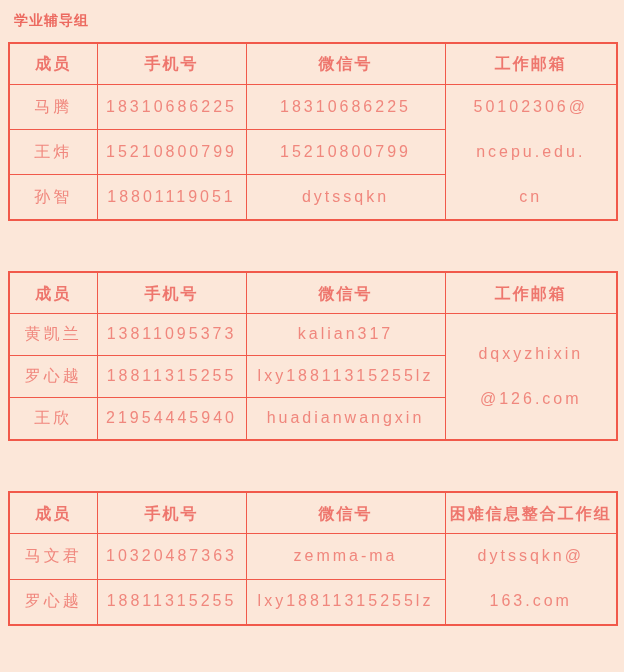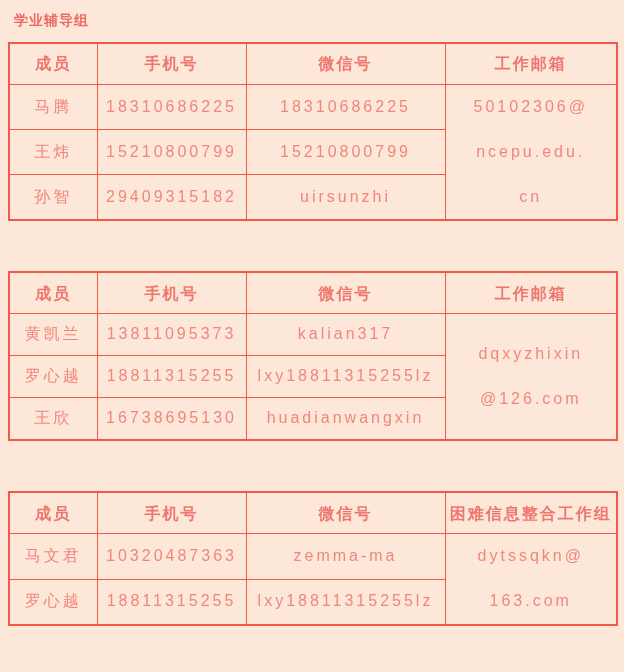--- a/index.html
+++ b/index.html
@@ -89,22 +89,22 @@
         <td>18310686225</td>
         <td class="email-cell" rowspan="3">50102306@ncepu.edu.cn</td>
       </tr>
       <tr>
         <td>王炜</td>
         <td>15210800799</td>
         <td>15210800799</td>
       </tr>
       <tr>
         <td>孙智</td>
-        <td>29409315182</td>
-        <td>uirsunzhi</td>
+        <td>18801119051</td>
+        <td>dytssqkn</td>
       </tr>
     </tbody>
   </table>
 </div>
 
 <div class="section">
   <table class="contact-table">
     <colgroup>
         <col class="c-member">
         <col class="c-phone">
@@ -126,21 +126,21 @@
         <td>kalian317</td>
         <td class="email-cell" rowspan="3">dqxyzhixin@126.com</td>
       </tr>
       <tr>
         <td>罗心越</td>
         <td>18811315255</td>
         <td>lxy18811315255lz</td>
       </tr>
       <tr>
         <td>王欣</td>
-        <td>16738695130</td>
+        <td>21954445940</td>
         <td>huadianwangxin</td>
       </tr>
     </tbody>
   </table>
 </div>
 
 <div class="section">
   <table class="contact-table">
     <colgroup>
         <col class="c-member">

